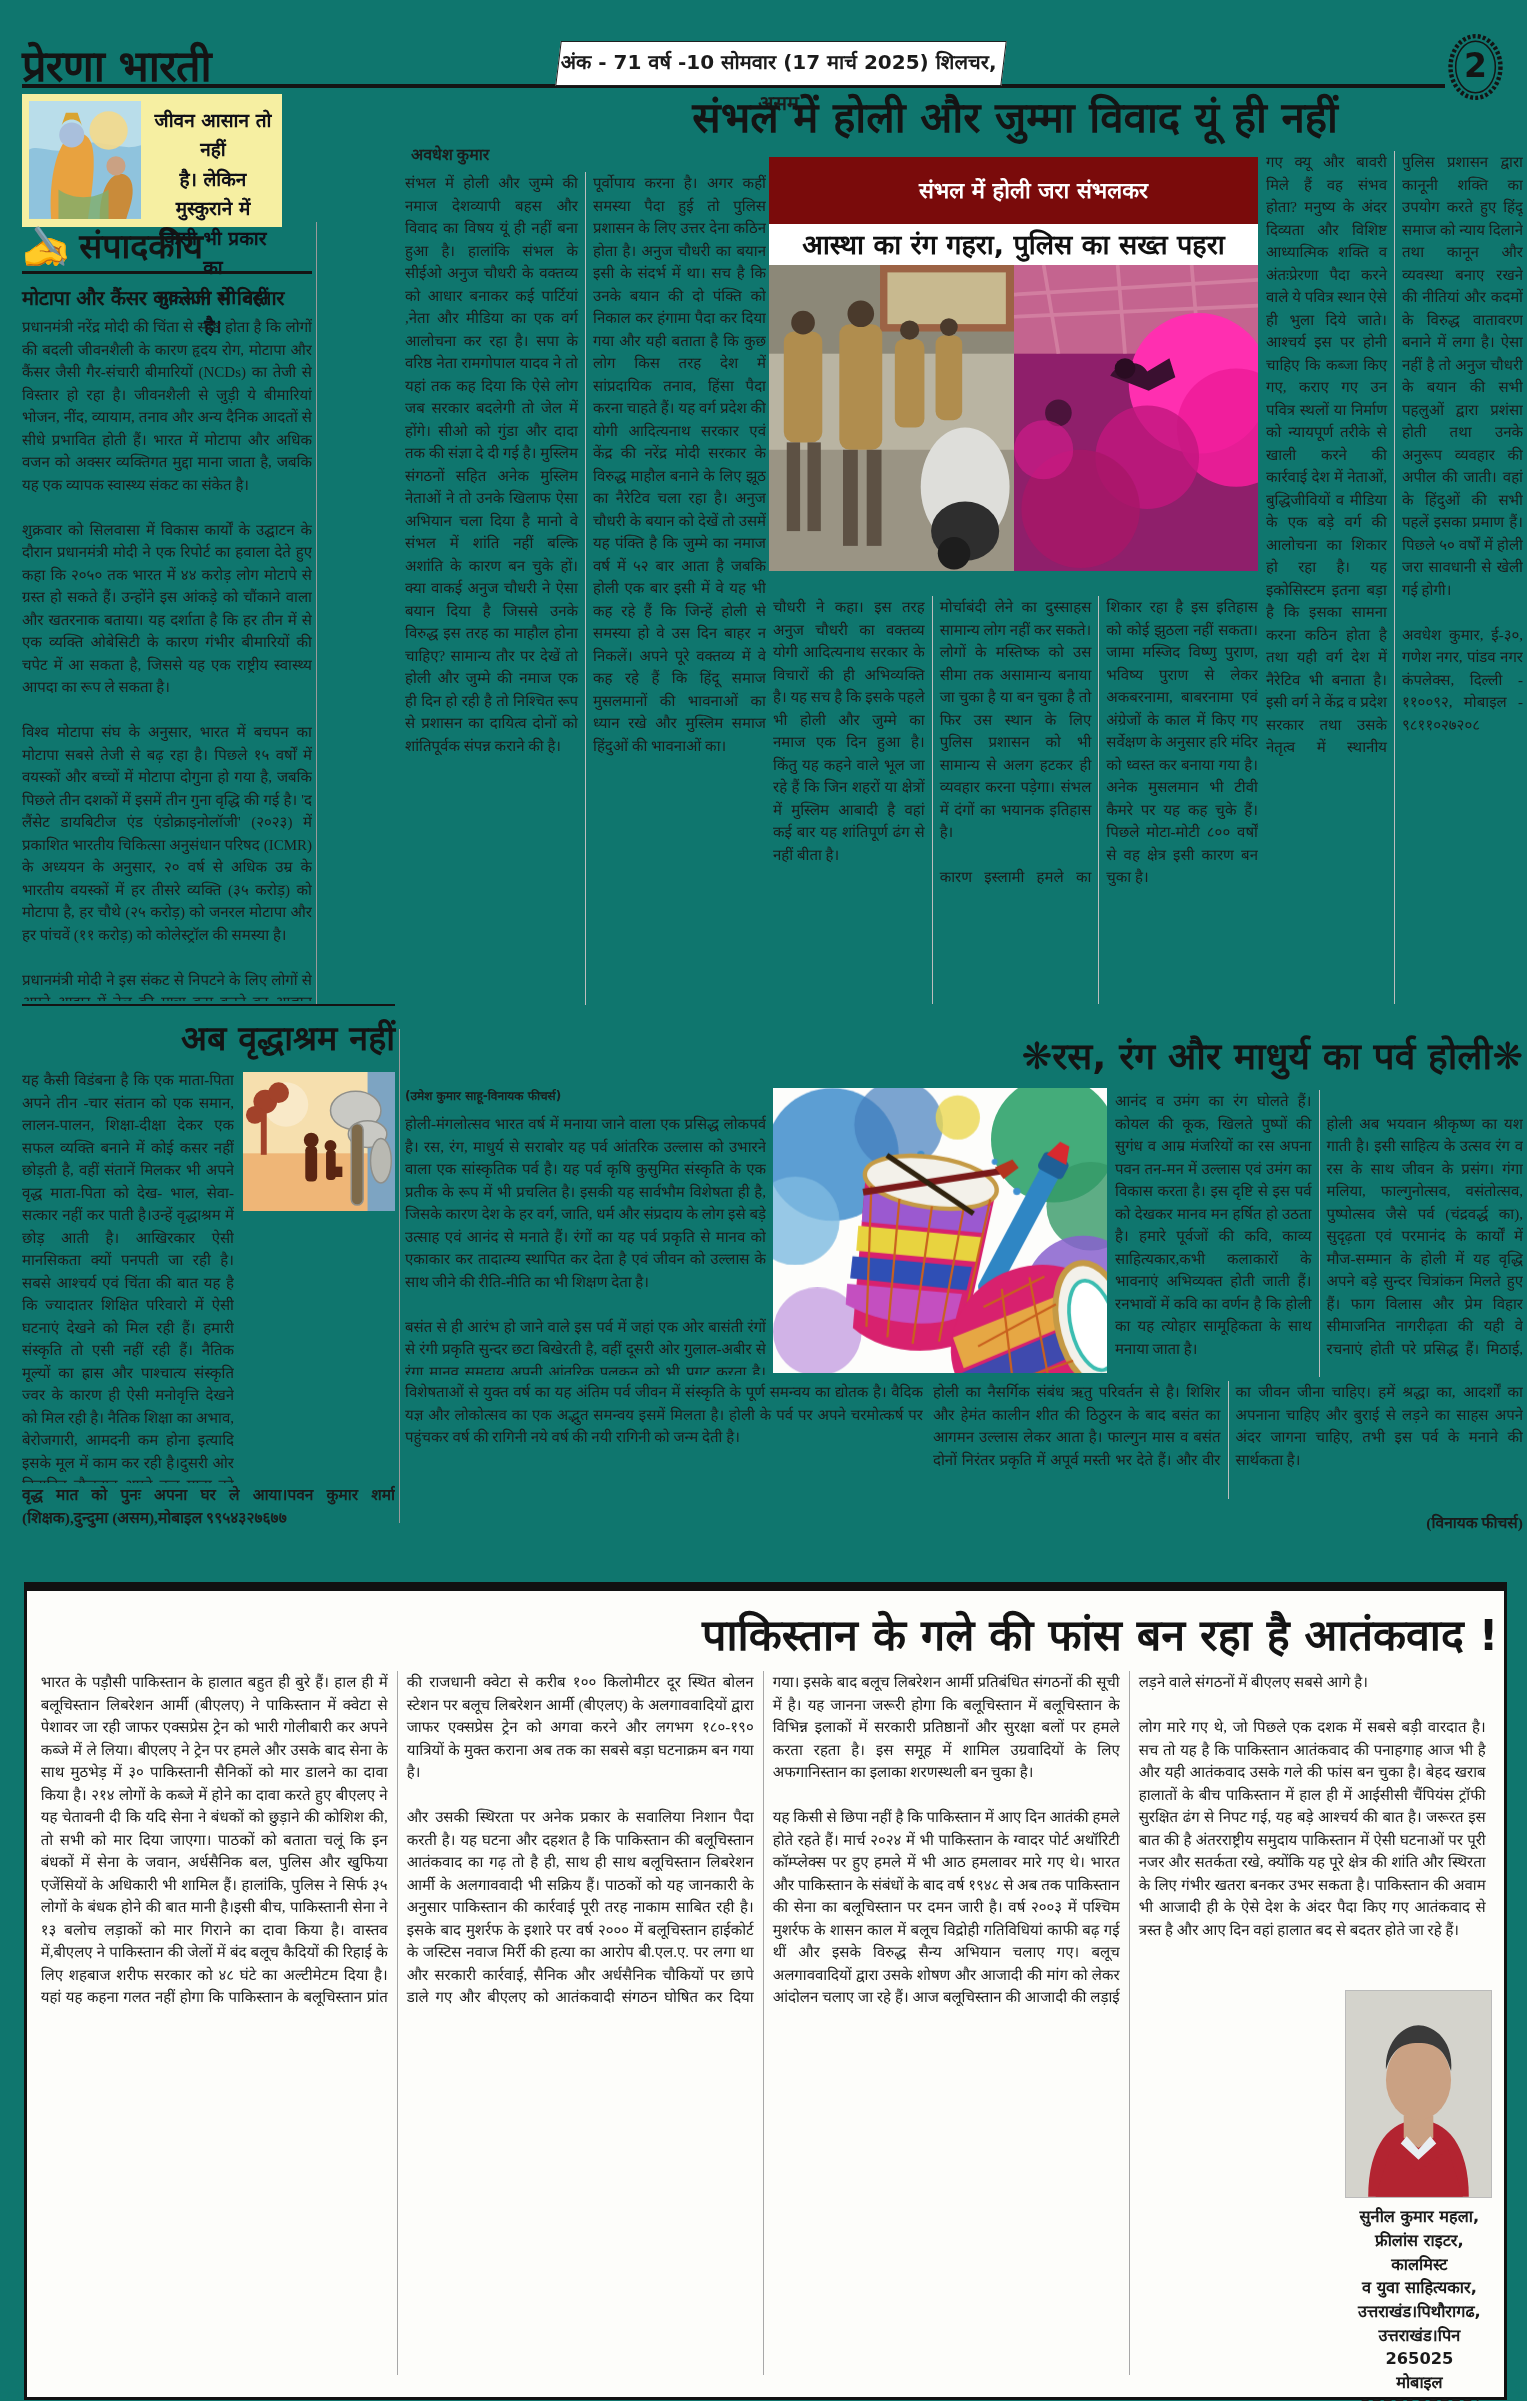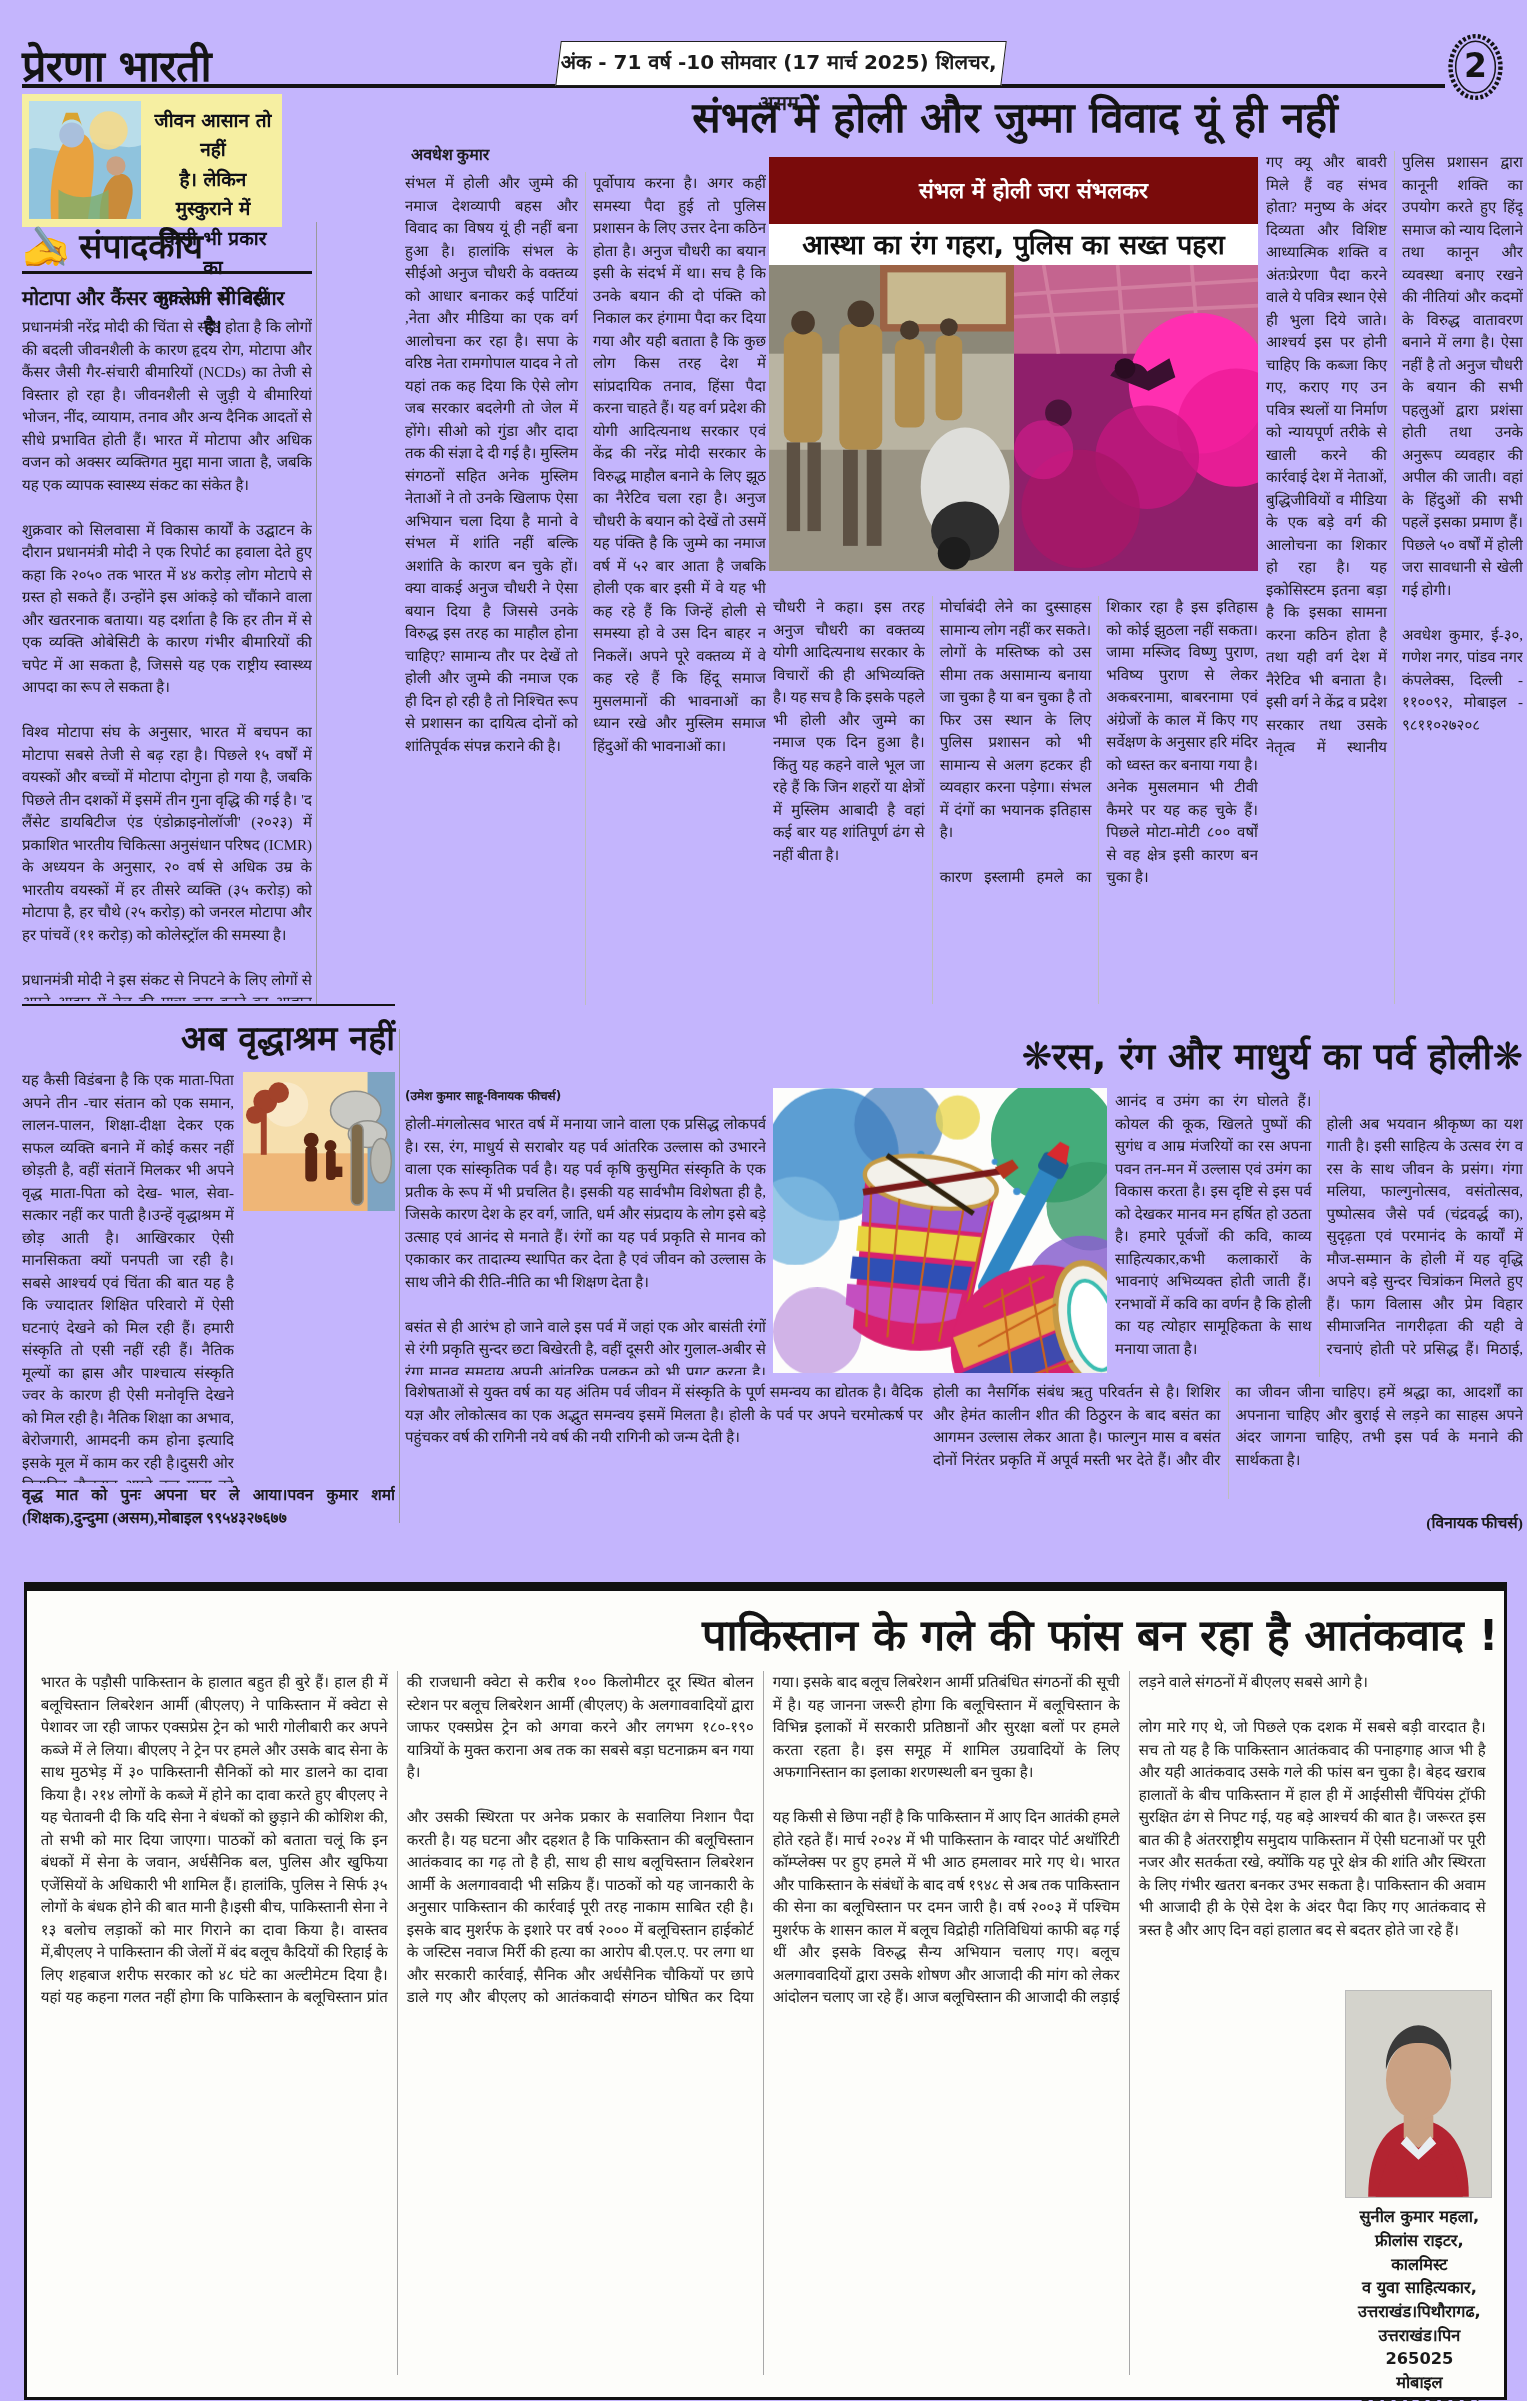--- a/index.html
+++ b/index.html
@@ -1,16 +1,16 @@
 <!DOCTYPE html>
 <html style="font-size:12px"><head>
 <meta charset="utf-8">
 <style>
   html,body{margin:0;padding:0;background:#e8e8e4;}
-  #page{position:relative;width:1528px;height:2401px;background:#c4b5fd;color:#1b1b1b;
+  #page{position:relative;width:1528px;height:2401px;background:#0f766e;color:#1b1b1b;
         font-family:"Liberation Serif","DejaVu Serif",serif;overflow:hidden;margin:0 auto;}
   .abs{position:absolute;}
   .hl{font-family:"DejaVu Sans","Liberation Sans",sans-serif;font-weight:800;color:#141414;}
   .body-text{font-size:15px;line-height:1.5;text-align:justify;white-space:pre-line;overflow:hidden;}
   .cols-2{column-count:2;column-gap:15px;column-rule:0.7px solid #bdbdbd;}
   .cols-3{column-count:3;column-gap:15px;column-rule:0.7px solid #bdbdbd;}
   .cols-4{column-count:4;column-gap:19px;column-rule:0.7px solid #a8a8a8;}
   .vline{width:0.7px;background:#9a9a9a;}
   .hline{background:#141414;}
   

